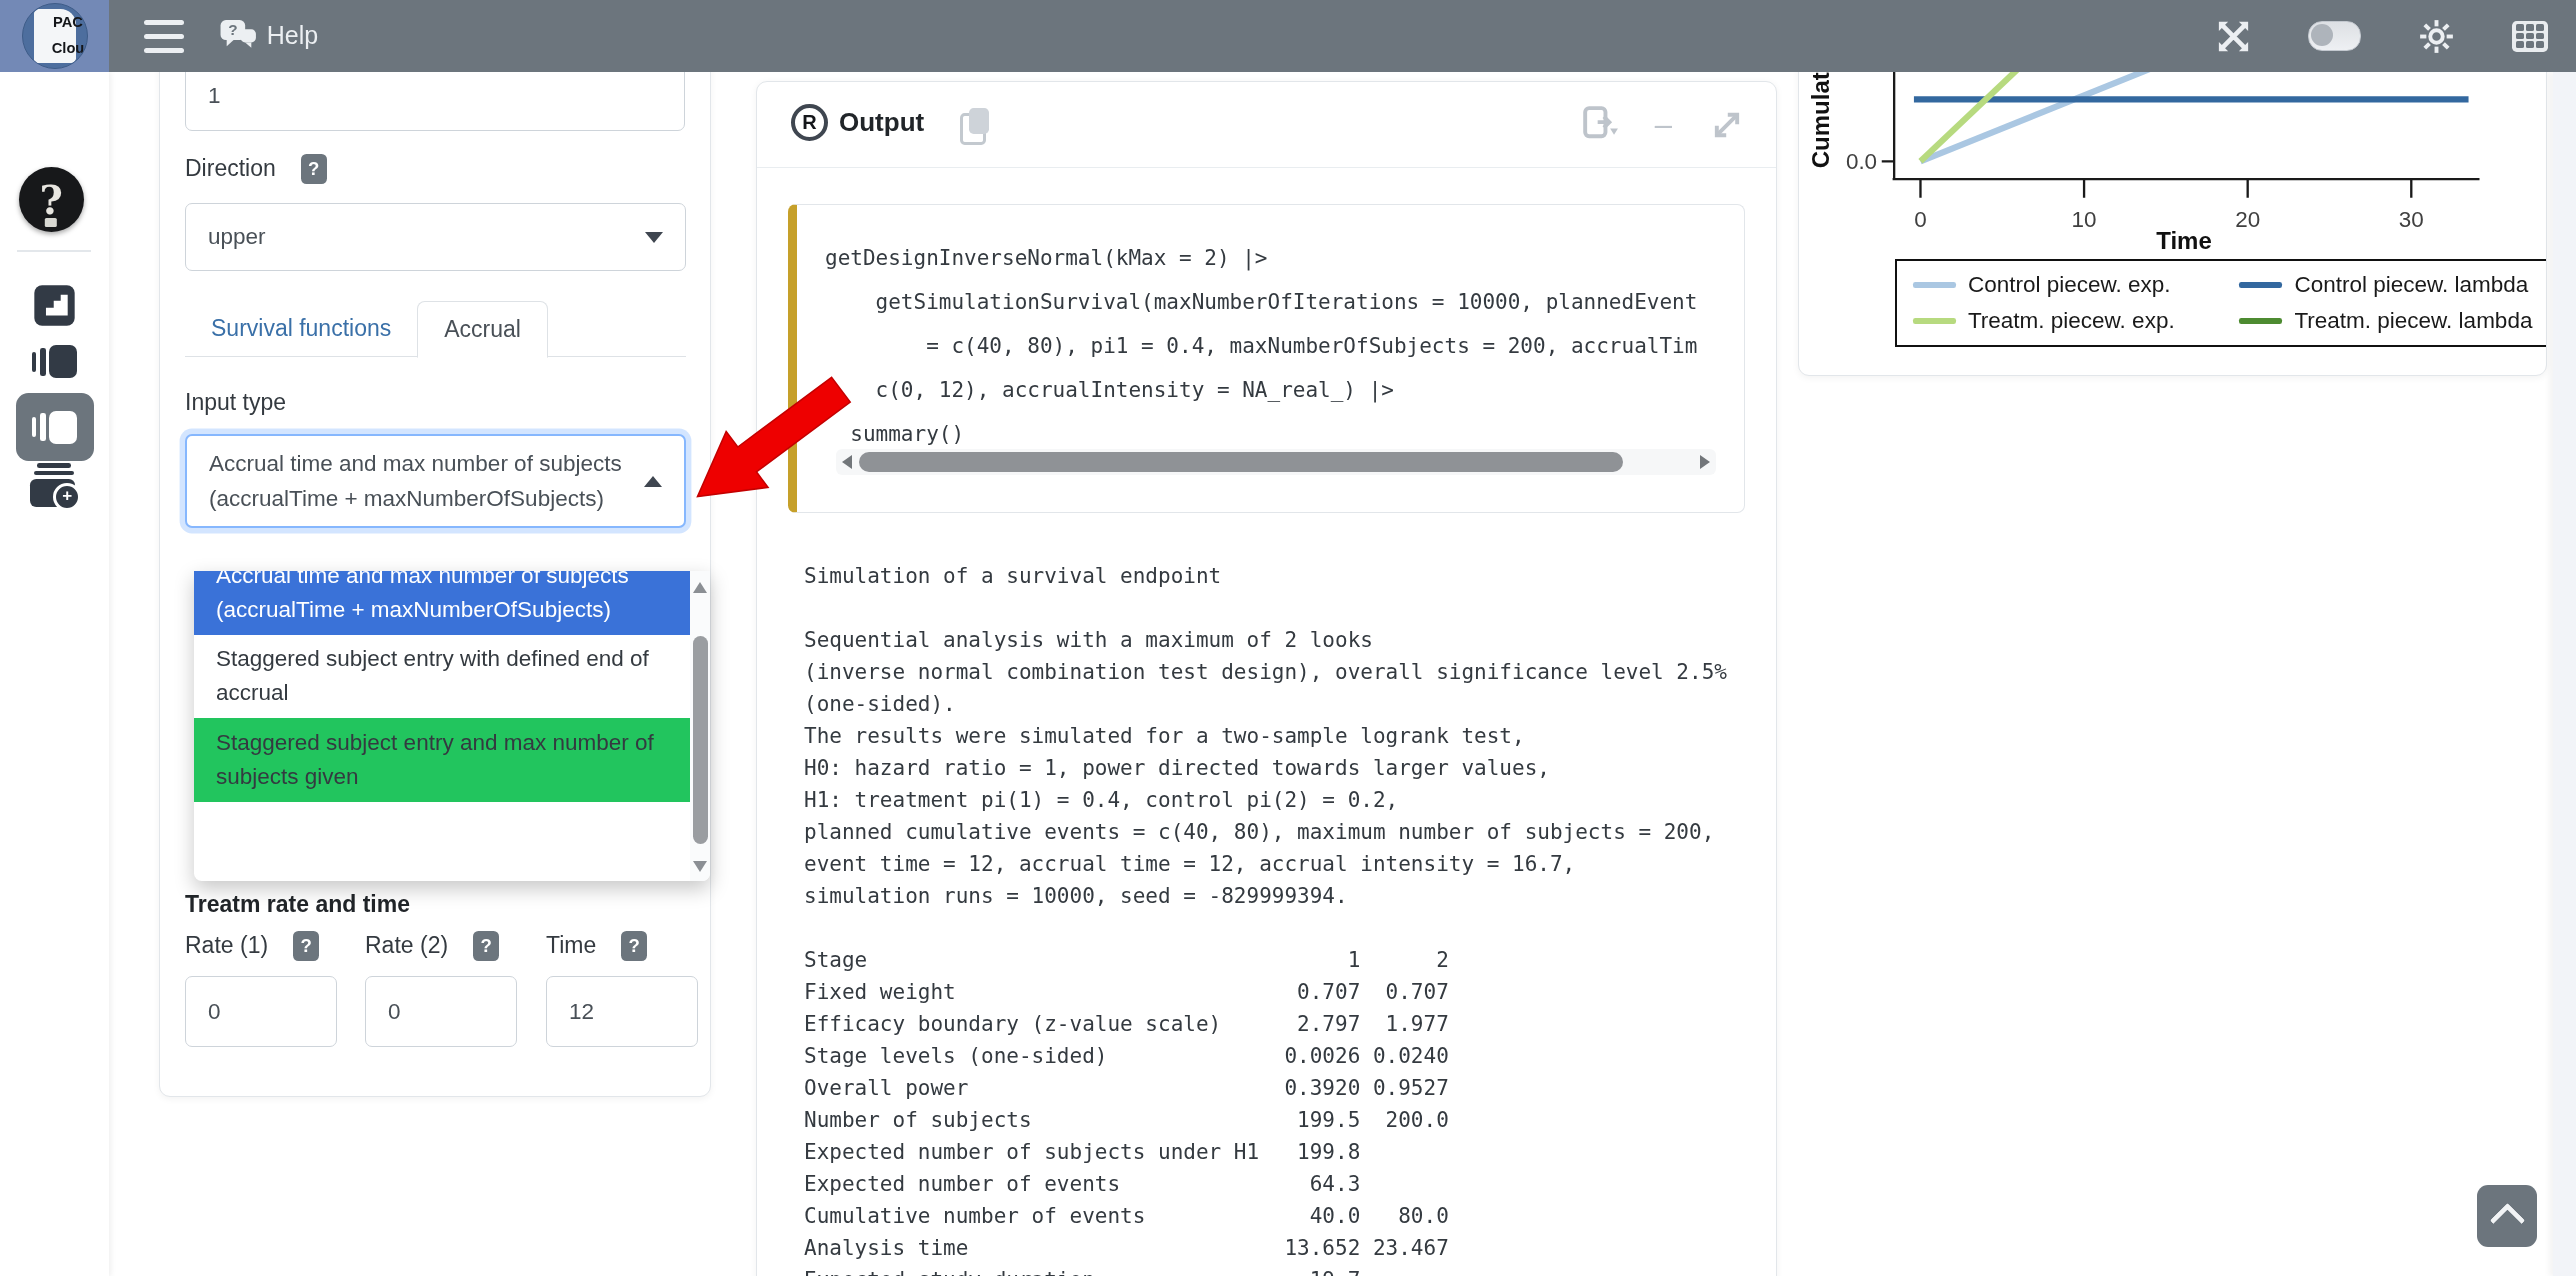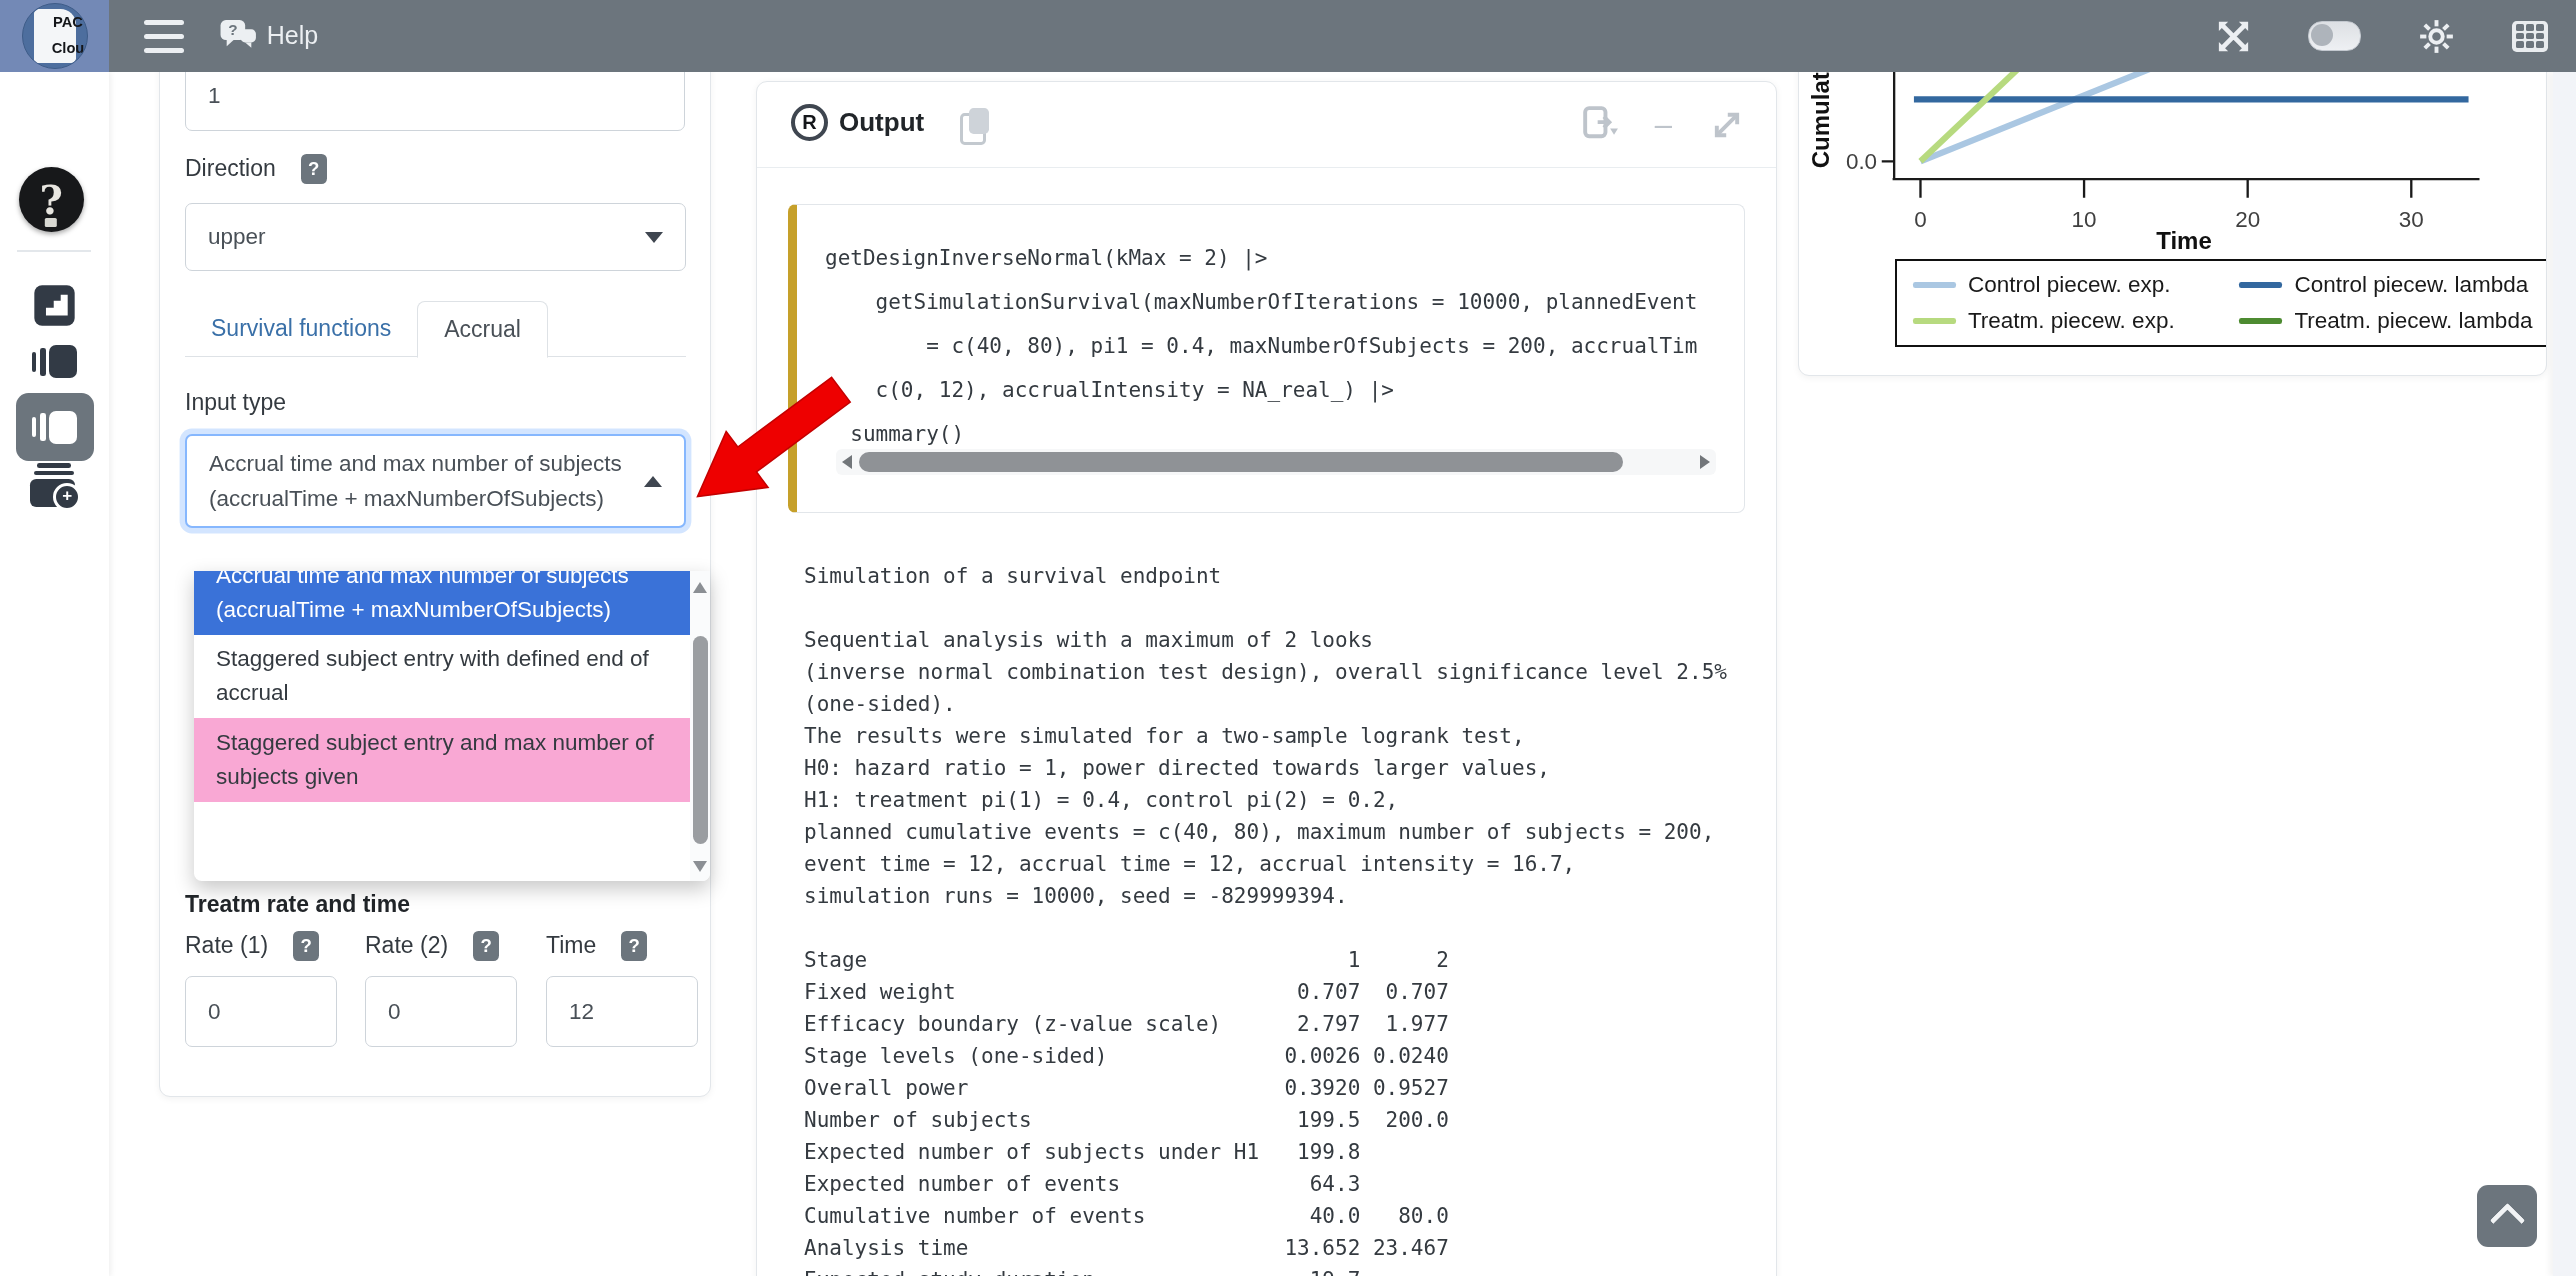--- a/index.html
+++ b/index.html
@@ -57,21 +57,21 @@
   .tab{font-size:23px;padding:14px 26px;cursor:pointer;}
   .tab.inactive{color:#3a70a8;text-align:right;}
   .tab.active{color:#495057;background:#fff;border:1.6px solid #dee2e6;border-bottom:1.6px solid #ffffff;margin-bottom:-1.6px;border-radius:7.8px 7.8px 0 0;}
   .focus-select{border:2.3px solid #86b7fe;box-shadow:0 0 0 5.4px rgba(13,110,253,.18);align-items:flex-start;flex-direction:column;justify-content:center;line-height:35px;}
 
   
   .dd-menu{position:absolute;left:194px;top:571px;width:516px;height:310px;background:#fff;border-radius:0 0 7.8px 7.8px;box-shadow:0 7.8px 20px rgba(0,0,0,.22);overflow:hidden;z-index:60;}
   .dd-inner{position:absolute;left:0;top:-20px;right:20px;}
   .dd-opt{font-size:22.5px;line-height:34px;padding:7.8px 22px;color:#343a40;cursor:pointer;}
   .dd-opt.selected{background:#3a72d8;color:#ffffff;}
-  .dd-opt.hover{background:#f9a8d4;}
+  .dd-opt.hover{background:#22c55e;}
   .dd-scroll{position:absolute;right:0;top:0;width:20px;height:100%;background:#fafbfc;}
   .dd-thumb{position:absolute;right:1.6px;top:65px;width:15.5px;height:208px;border-radius:7.8px;background:#9a9da1;}
   .sc-arrow{position:absolute;right:3.1px;width:0;height:0;border-left:7px solid transparent;border-right:7px solid transparent;}
   .sc-arrow.up{top:11px;border-bottom:11px solid #8b8f94;}
   .sc-arrow.down{bottom:9.3px;border-top:11px solid #8b8f94;}
 
   
   .out-header{position:absolute;left:0;top:0;width:100%;height:85px;border-bottom:1.6px solid #e9edf0;}
   .out-title{position:absolute;left:34px;top:22px;display:flex;align-items:center;gap:11px;font-size:26px;color:#212529;font-weight:bold;}
   .r-logo{width:37px;height:37px;border-radius:50%;border:4.7px solid #3f4650;box-sizing:border-box;display:flex;align-items:center;justify-content:center;font-weight:bold;font-size:20px;color:#14161a;}

